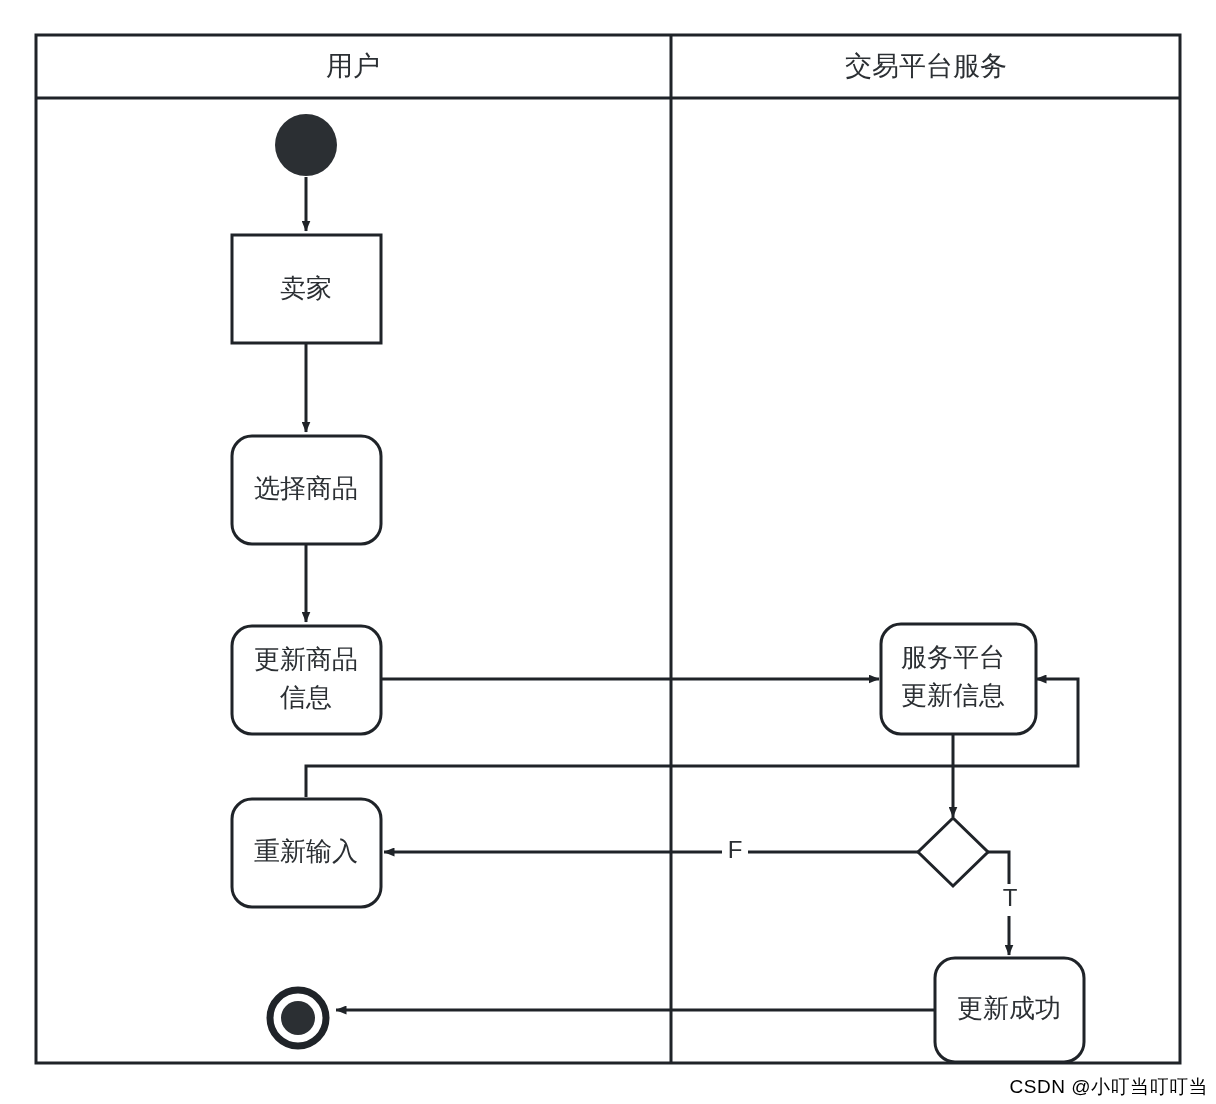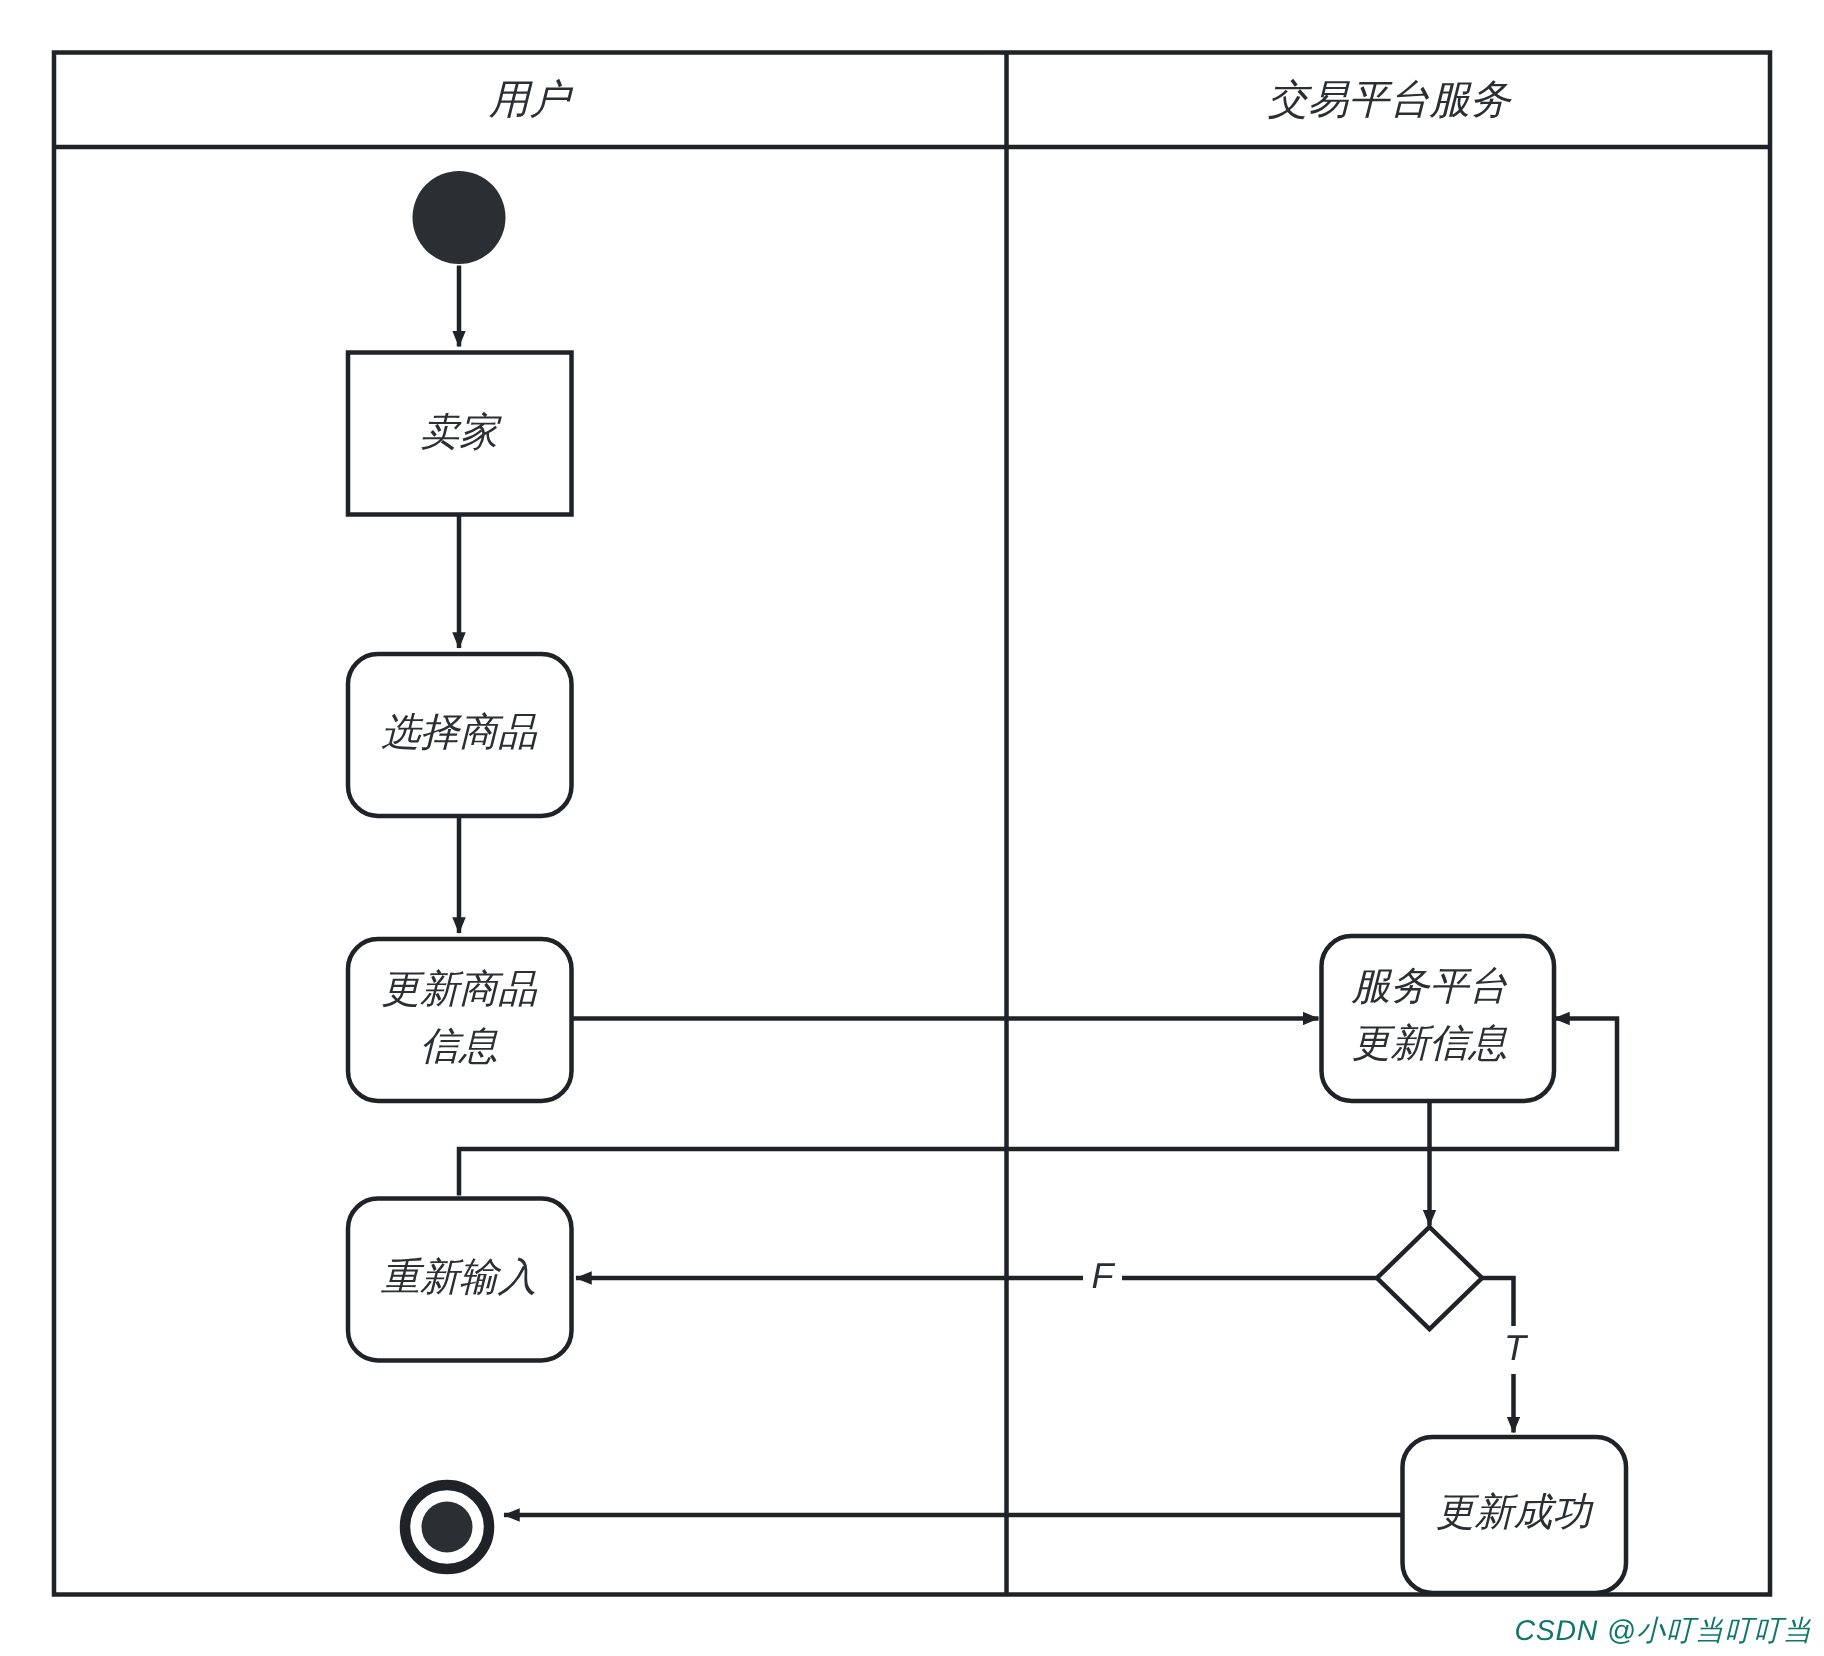--- a/index.html
+++ b/index.html
@@ -10,21 +10,20 @@
   body {
     width: 1216px;
     height: 1104px;
     font-family: "Liberation Sans", "DejaVu Sans", sans-serif;
     overflow: hidden;
   }
   #diagram-root {
     position: relative;
     width: 1216px;
     height: 1104px;
-    font-style: italic;
   }
   svg#activity-diagram {
     display: block;
     width: 1216px;
     height: 1104px;
   }
   .lane-frame {
     fill: none;
     stroke: #1f2328;
     stroke-width: 3;
@@ -79,21 +78,21 @@
     fill: #2b2f33;
     text-anchor: middle;
     dominant-baseline: middle;
   }
   .watermark {
     position: absolute;
     right: 8px;
     bottom: 4px;
     font-family: "Liberation Sans", "DejaVu Sans", sans-serif;
     font-size: 19px;
-    color: #0f766e;
+    color: #000000;
     letter-spacing: 0.5px;
     white-space: nowrap;
   }
 </style>
 </head>
 <body>
 
 <div id="diagram-root">
 
   <svg id="activity-diagram" viewBox="0 0 1216 1104" xmlns="http://www.w3.org/2000/svg">

